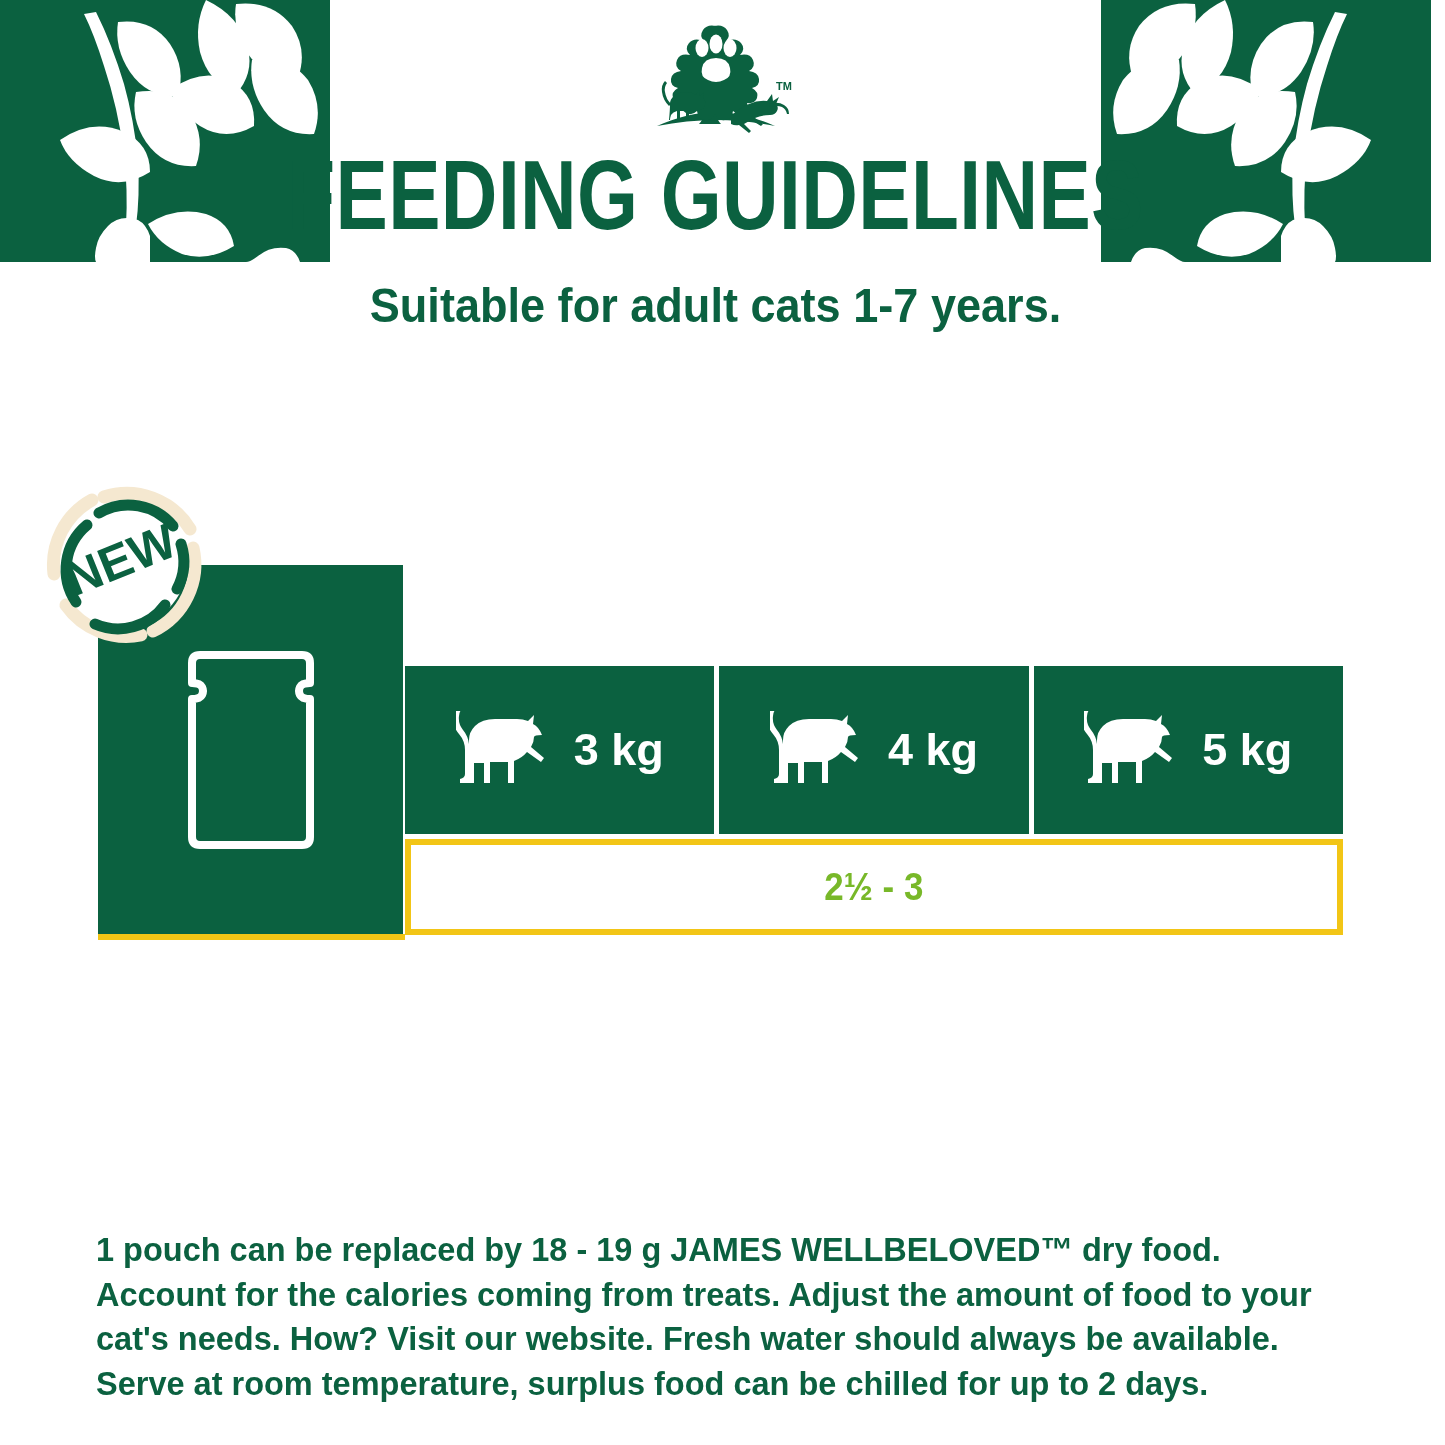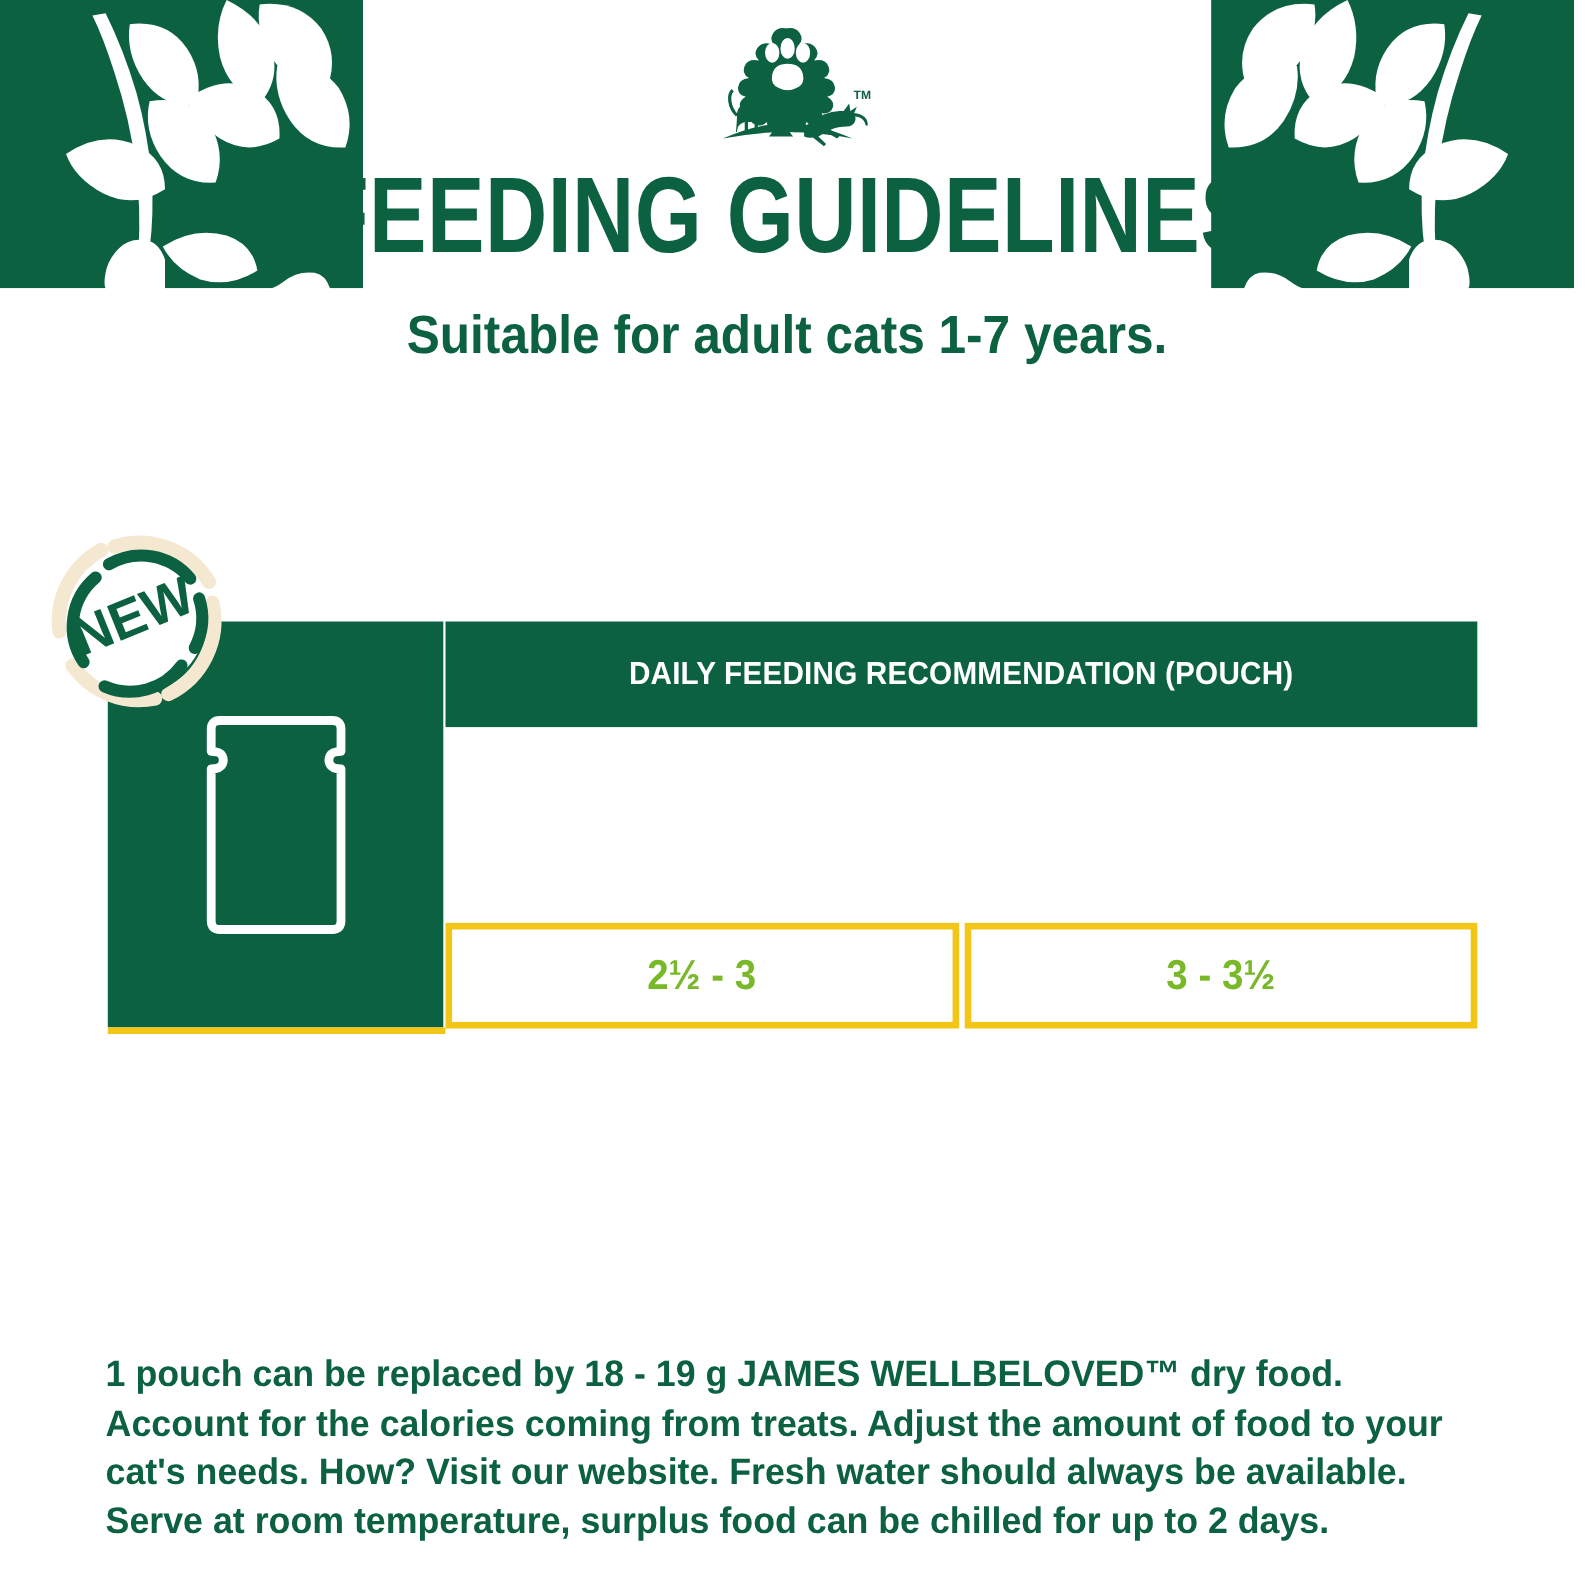--- a/index.html
+++ b/index.html
@@ -314,32 +314,62 @@
       <div class="pouch-icon">
         <svg viewBox="0 0 146 210" xmlns="http://www.w3.org/2000/svg">
           <path fill="none" stroke="#ffffff" stroke-width="8" stroke-linejoin="round" stroke-linecap="round" d="M14,18 q0,-8 8,-8 H124 q8,0 8,8 V38 q-8,0 -10,4 q-2,4 0,8 q2,4 10,4 V192 q0,8 -8,8 H22 q-8,0 -8,-8 V54 q8,0 10,-4 q2,-4 0,-8 q-2,-4 -10,-4 Z"></path>
         </svg>
       </div>
     </div>
     <div class="pouch-underline"></div>
 
     <div class="grid">
 
-      <div class="grid-header">
-        <span class="grid-header-text">DAILY FEEDING RECOMMENDATION (POUCH)</span>
+
+      <div class="weight-row">
+
+        <div class="weight-cell">
+          <span class="cat-icon">
+            <svg viewBox="0 0 104 78" xmlns="http://www.w3.org/2000/svg">
+              <g fill="#ffffff">
+                <path d="M86,24 q-3,-8 -9,-11 l1,-9 l-6,6 q-5,-2 -11,-2 l-22,0 q-13,0 -20,7 q-6,6 -6,14 l0,4 q-1,-8 -6,-14 q-5,-6 -4,-14 q0,-4 3,-7 l-4,-2 q-5,5 -5,11 q0,9 6,16 q6,7 6,16 l0,24 q0,4 -5,5 l0,4 l14,0 l0,-20 l10,0 l0,20 l6,0 l0,-21 l18,0 l0,21 l6,0 l0,-22 q8,-3 13,-9 l14,10 l3,-4 l-13,-11 q3,-5 3,-10 q0,-2 8,-2 z"></path>
+              </g>
+            </svg>
+          </span>
+          <span class="weight-label">3 kg</span>
+        </div>
+
+        <div class="weight-cell">
+          <span class="cat-icon">
+            <svg viewBox="0 0 104 78" xmlns="http://www.w3.org/2000/svg">
+              <g fill="#ffffff">
+                <path d="M86,24 q-3,-8 -9,-11 l1,-9 l-6,6 q-5,-2 -11,-2 l-22,0 q-13,0 -20,7 q-6,6 -6,14 l0,4 q-1,-8 -6,-14 q-5,-6 -4,-14 q0,-4 3,-7 l-4,-2 q-5,5 -5,11 q0,9 6,16 q6,7 6,16 l0,24 q0,4 -5,5 l0,4 l14,0 l0,-20 l10,0 l0,20 l6,0 l0,-21 l18,0 l0,21 l6,0 l0,-22 q8,-3 13,-9 l14,10 l3,-4 l-13,-11 q3,-5 3,-10 q0,-2 8,-2 z"></path>
+              </g>
+            </svg>
+          </span>
+          <span class="weight-label">4 kg</span>
+        </div>
+
+        <div class="weight-cell">
+          <span class="cat-icon">
+            <svg viewBox="0 0 104 78" xmlns="http://www.w3.org/2000/svg">
+              <g fill="#ffffff">
+                <path d="M86,24 q-3,-8 -9,-11 l1,-9 l-6,6 q-5,-2 -11,-2 l-22,0 q-13,0 -20,7 q-6,6 -6,14 l0,4 q-1,-8 -6,-14 q-5,-6 -4,-14 q0,-4 3,-7 l-4,-2 q-5,5 -5,11 q0,9 6,16 q6,7 6,16 l0,24 q0,4 -5,5 l0,4 l14,0 l0,-20 l10,0 l0,20 l6,0 l0,-21 l18,0 l0,21 l6,0 l0,-22 q8,-3 13,-9 l14,10 l3,-4 l-13,-11 q3,-5 3,-10 q0,-2 8,-2 z"></path>
+              </g>
+            </svg>
+          </span>
+          <span class="weight-label">5 kg</span>
+        </div>
+
       </div>
-
 
       <div class="amount-row">
         <div class="amount-cell">
           <span class="amount-text">2½ - 3</span>
         </div>
-        <div class="amount-cell">
-          <span class="amount-text">3 - 3½</span>
-        </div>
       </div>
 
     </div>
   </div>
 
   <div class="footer">1 pouch can be replaced by 18 - 19 g JAMES WELLBELOVED™ dry food. Account for the calories coming from treats. Adjust the amount of food to your cat's needs. How? Visit our website. Fresh water should always be available. Serve at room temperature, surplus food can be chilled for up to 2 days.</div>
 
 </div>
 
 </body></html>

